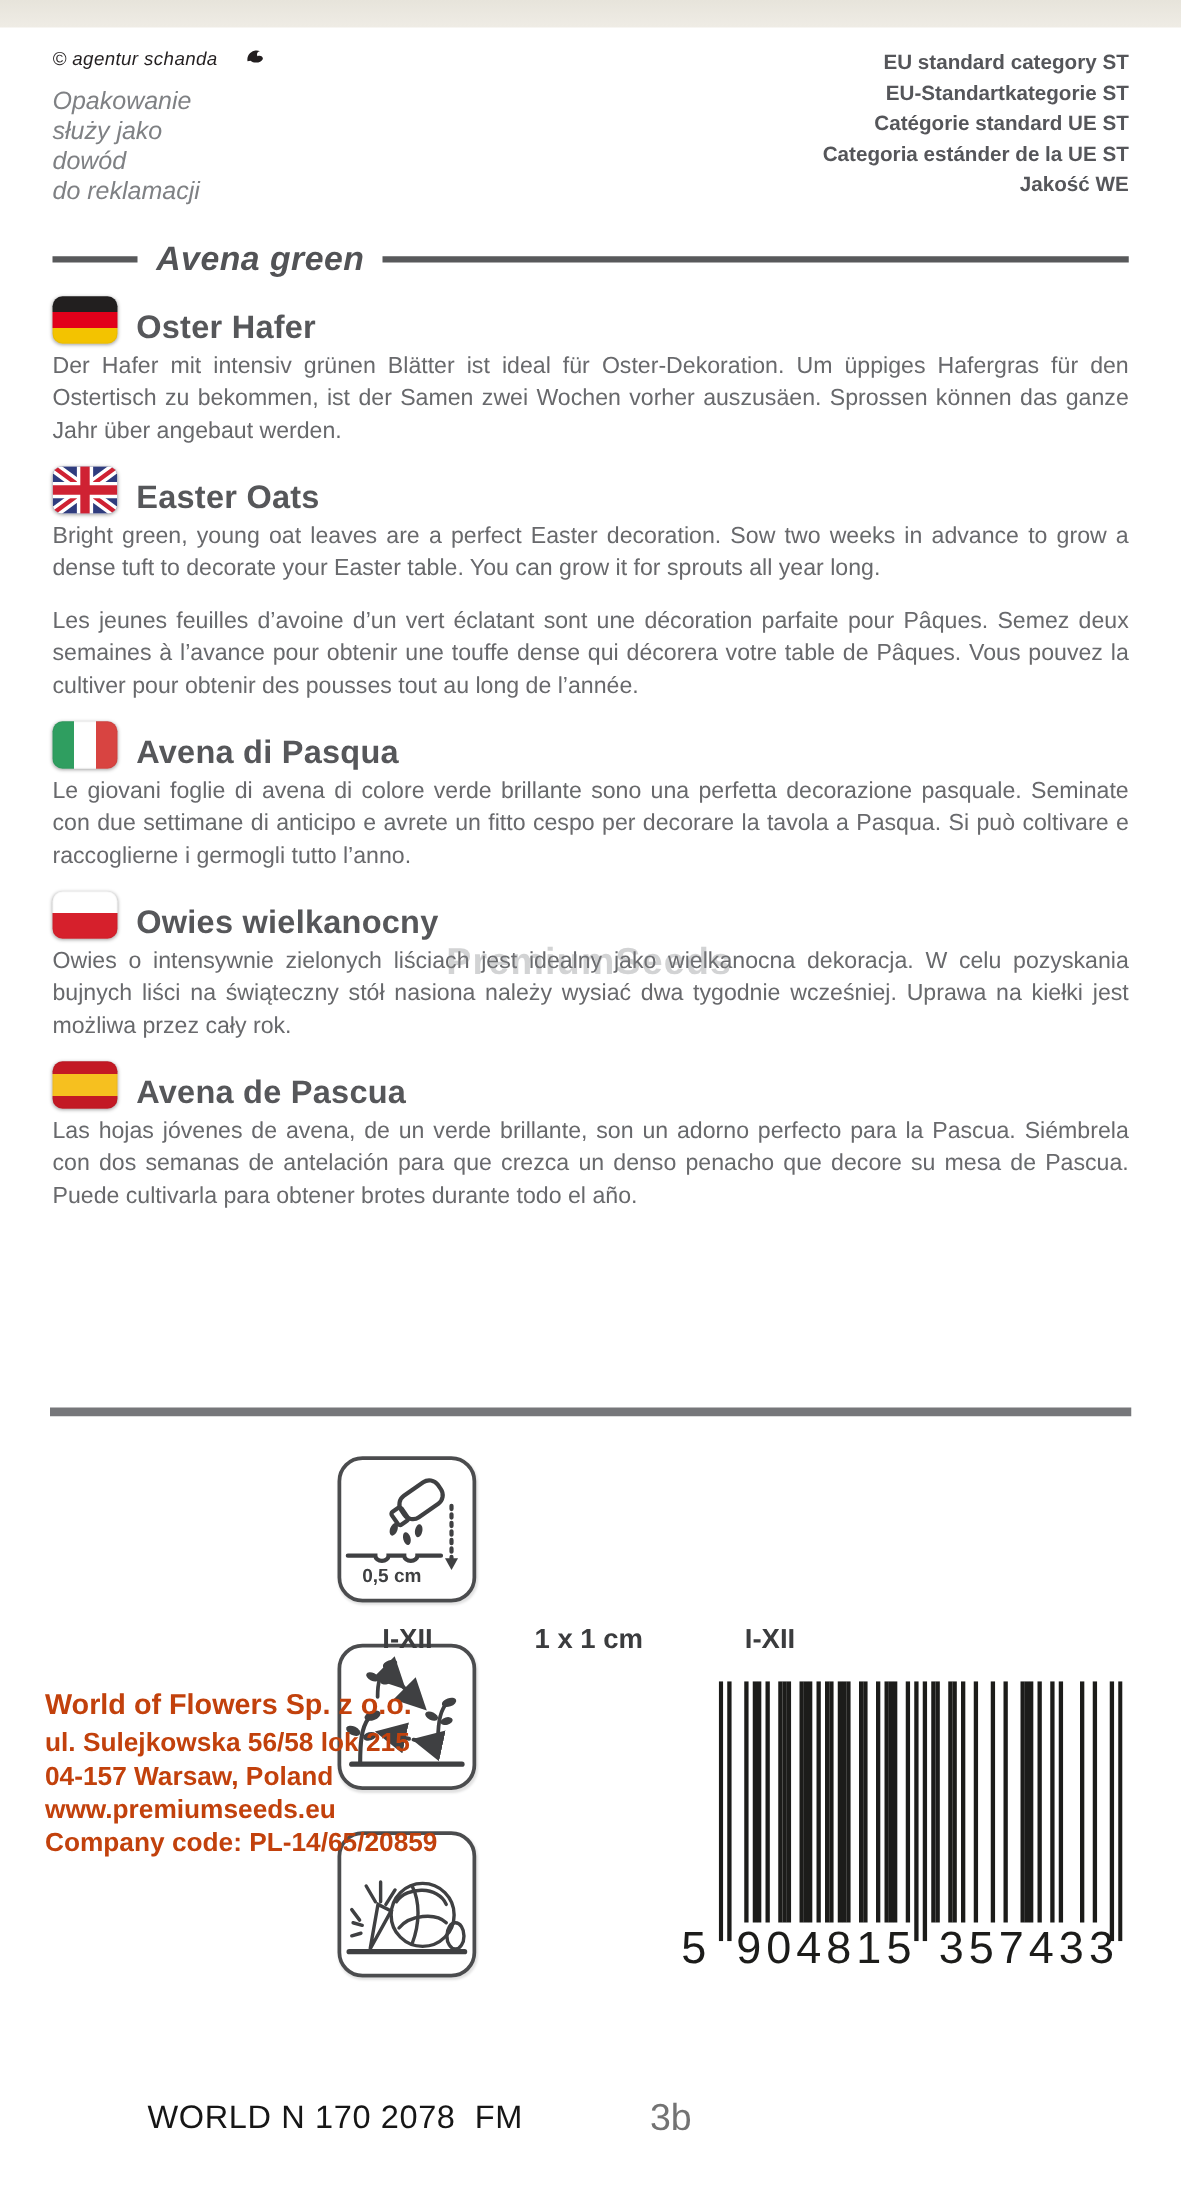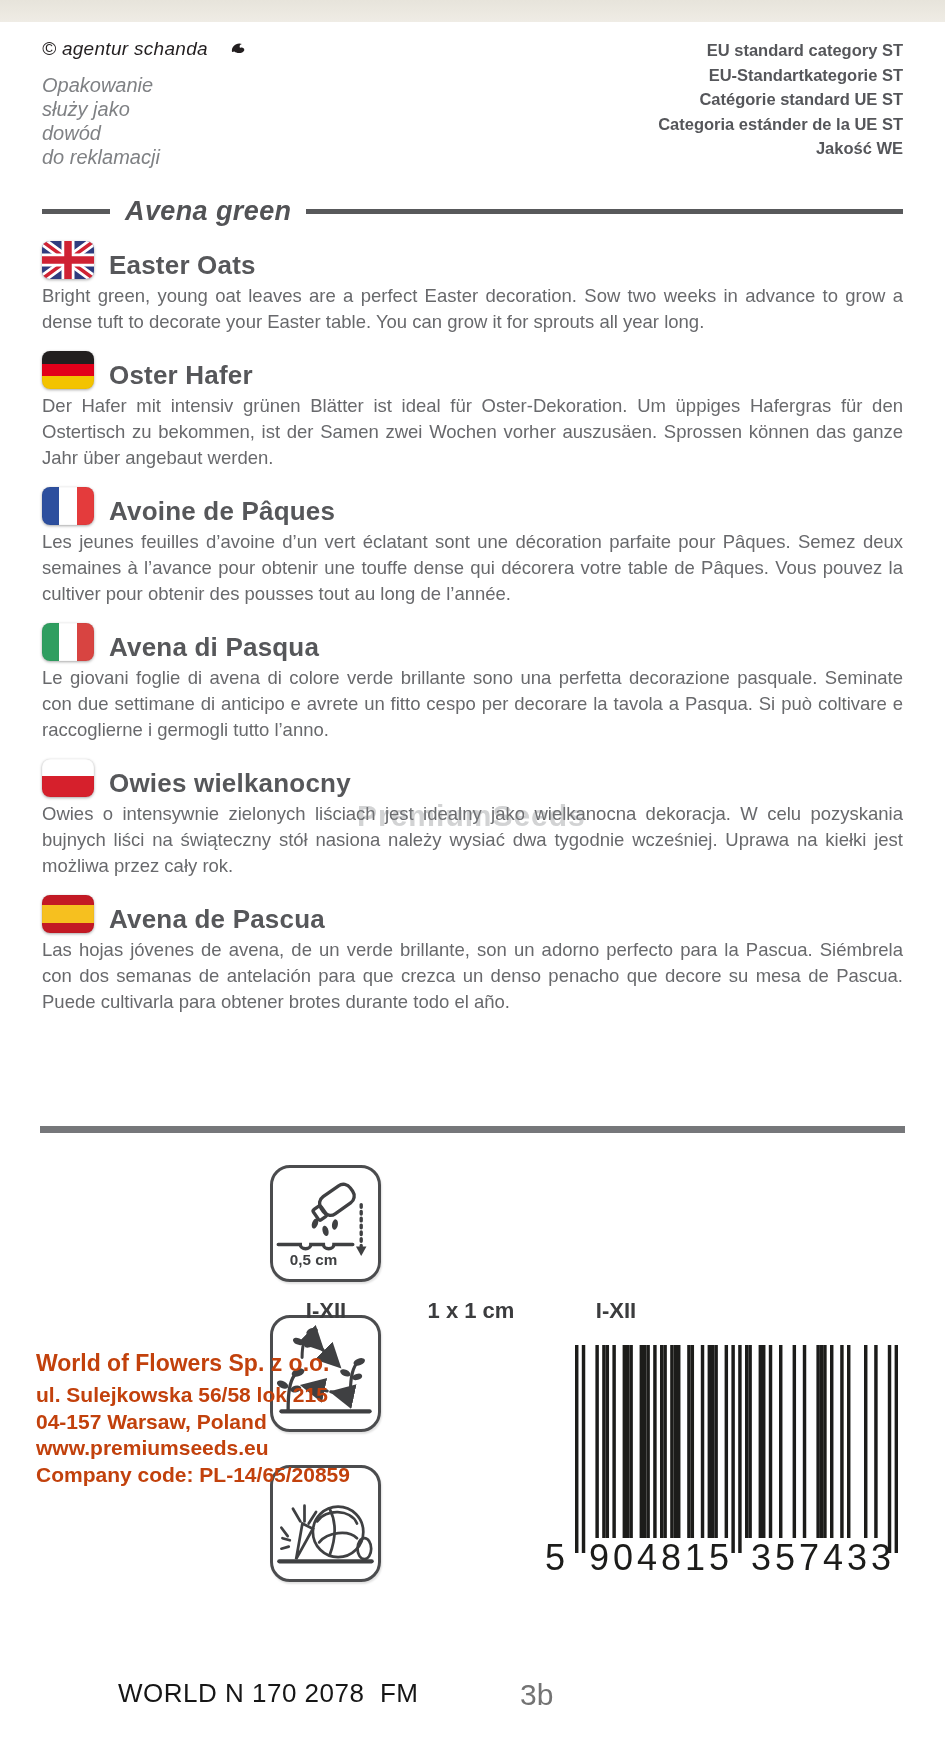--- a/index.html
+++ b/index.html
@@ -5,21 +5,21 @@
   html,body{margin:0;padding:0;}
   .canvas{position:relative;width:945px;height:1760px;background:#ffffff;overflow:hidden;
           font-family:"Liberation Sans",sans-serif;color:#58595b;}
   .paper-edge{position:absolute;top:0;left:0;width:100%;height:22px;
               background:linear-gradient(#e7e4db,#efece5);}
   .content{position:absolute;top:22px;left:42px;width:861px;}
 
   
   .top-row{display:flex;justify-content:space-between;align-items:flex-start;padding-top:16px;}
   .credit-row{display:flex;align-items:center;gap:22px;font-style:italic;
-              font-size:19px;color:#231f20;letter-spacing:.3px;}
+              font-size:15px;color:#231f20;letter-spacing:.3px;}
   .claim{margin-top:13px;font-style:italic;color:#7f8184;font-size:20px;line-height:24px;}
   .eu-block{text-align:right;font-size:16.5px;line-height:24.6px;color:#55565a;font-weight:bold;}
 
   
   .species-row{display:flex;align-items:center;margin-top:27px;}
   .species-dash{width:68px;height:5px;background:#58595b;flex:none;}
   .species-title{font-size:27px;font-weight:bold;font-style:italic;color:#525356;
                  padding:0 15px;letter-spacing:.4px;white-space:nowrap;}
   .species-line{flex:1;height:5px;background:#58595b;}
 
@@ -103,47 +103,43 @@
     <div class="species-row">
       <span class="species-dash"></span>
       <span class="species-title">Avena green</span>
       <span class="species-line"></span>
     </div>
 
     <div class="sections">
 
       <section class="lang-section">
         <div class="sec-head">
+          <span class="flag flag-de"></span>
+          <h2 class="sec-title">Oster Hafer</h2>
+        </div>
+        <p class="sec-body">Der Hafer mit intensiv grünen Blätter ist ideal für Oster-Dekoration. Um üppiges Hafergras für den Ostertisch zu bekommen, ist der Samen zwei Wochen vorher auszusäen. Sprossen können das ganze Jahr über angebaut werden.</p>
+      </section>
+
+      <section class="lang-section">
+        <div class="sec-head">
           <span class="flag">
             <svg viewBox="0 0 52 38" preserveAspectRatio="none">
               <rect width="52" height="38" fill="#2f3c7e"></rect>
               <path d="M0,0 L52,38 M52,0 L0,38" stroke="#ffffff" stroke-width="9"></path>
               <path d="M0,0 L52,38 M52,0 L0,38" stroke="#cf2233" stroke-width="3.5"></path>
               <path d="M26,0 V38 M0,19 H52" stroke="#ffffff" stroke-width="13"></path>
               <path d="M26,0 V38 M0,19 H52" stroke="#cf2233" stroke-width="7.5"></path>
             </svg>
           </span>
           <h2 class="sec-title">Easter Oats</h2>
         </div>
         <p class="sec-body">Bright green, young oat leaves are a perfect Easter decoration. Sow two weeks in advance to grow a dense tuft to decorate your Easter table. You can grow it for sprouts all year long.</p>
       </section>
 
       <section class="lang-section">
-        <div class="sec-head">
-          <span class="flag flag-de"></span>
-          <h2 class="sec-title">Oster Hafer</h2>
-        </div>
-        <p class="sec-body">Der Hafer mit intensiv grünen Blätter ist ideal für Oster-Dekoration. Um üppiges Hafergras für den Ostertisch zu bekommen, ist der Samen zwei Wochen vorher auszusäen. Sprossen können das ganze Jahr über angebaut werden.</p>
-      </section>
-
-      <section class="lang-section">
-        <div class="sec-head">
-          <span class="flag flag-fr"></span>
-          <h2 class="sec-title">Avoine de Pâques</h2>
-        </div>
         <p class="sec-body">Les jeunes feuilles d’avoine d’un vert éclatant sont une décoration parfaite pour Pâques. Semez deux semaines à l’avance pour obtenir une touffe dense qui décorera votre table de Pâques. Vous pouvez la cultiver pour obtenir des pousses tout au long de l’année.</p>
       </section>
 
       <section class="lang-section">
         <div class="sec-head">
           <span class="flag flag-it"></span>
           <h2 class="sec-title">Avena di Pasqua</h2>
         </div>
         <p class="sec-body">Le giovani foglie di avena di colore verde brillante sono una perfetta decorazione pasquale. Seminate con due settimane di anticipo e avrete un fitto cespo per decorare la tavola a Pasqua. Si può coltivare e raccoglierne i germogli tutto l’anno.</p>
       </section>

